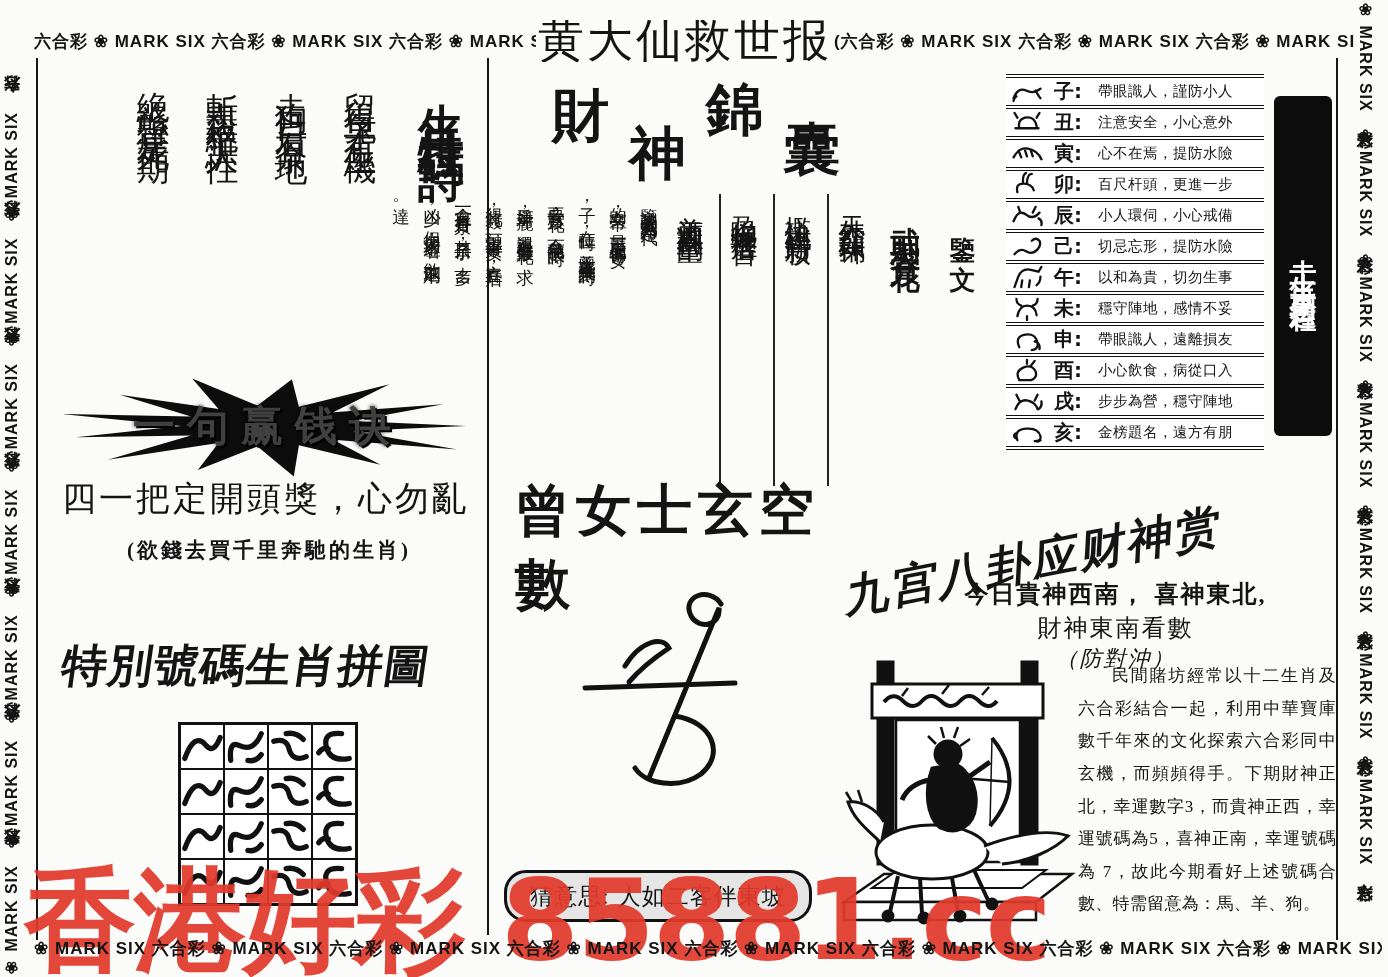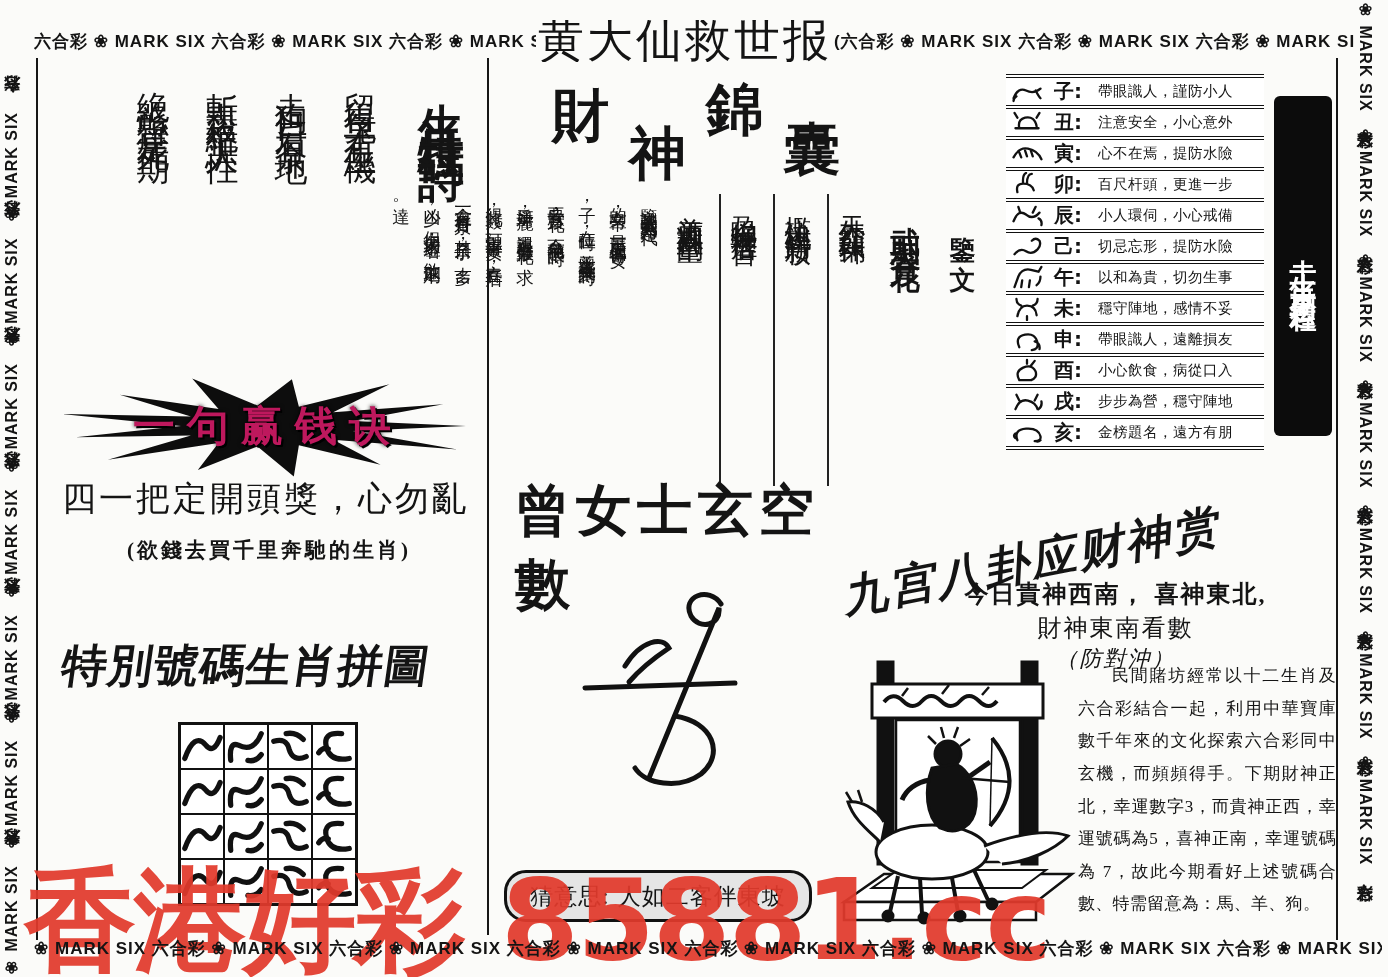--- a/index.html
+++ b/index.html
@@ -18,21 +18,21 @@
   .b-side span{display:block;writing-mode:vertical-rl;white-space:nowrap;height:977px;overflow:hidden;
                font:bold 16px "Liberation Sans",sans-serif;letter-spacing:1px;}
   .b-side.left span{transform:rotate(180deg);}
   .vline{position:absolute;width:2px;background:#161616;z-index:1;}
   
   .poem{position:absolute;left:70px;top:66px;width:402px;height:322px;writing-mode:vertical-rl;}
   .poem-title{font-size:46px;font-weight:bold;letter-spacing:13px;margin-left:28px;}
   .poem-line{font-size:33px;letter-spacing:10px;margin-left:24px;}
   .burst{position:absolute;left:64px;top:374px;width:408px;height:104px;}
   .burst svg{position:absolute;inset:0;}
-  .burst-text{position:absolute;inset:0;display:flex;align-items:center;justify-content:center;color:#be185d;
+  .burst-text{position:absolute;inset:0;display:flex;align-items:center;justify-content:center;color:#404040;
               font-size:42px;font-weight:bold;letter-spacing:12px;font-family:"DejaVu Sans",sans-serif;
               text-shadow:0 0 4px #000,2px 2px 0 #000;}
   .tips{position:absolute;left:62px;top:476px;width:414px;}
   .tip-line{font-size:34px;letter-spacing:3px;height:54px;}
   .tip-note{font-size:21px;text-align:center;letter-spacing:3px;margin-top:6px;font-weight:bold;}
   .puzzle-title{position:absolute;left:62px;top:636px;width:414px;font-size:45px;font-weight:bold;
                 transform:skewX(-8deg);letter-spacing:1px;font-family:"DejaVu Sans",sans-serif;}
   .pgrid{position:absolute;left:178px;top:722px;width:176px;height:180px;display:grid;
          grid-template-columns:repeat(4,1fr);grid-template-rows:repeat(4,1fr);border:2px solid #111;background:#fff;}
   .pgrid .cell{border:1px solid #111;display:flex;align-items:center;justify-content:center;overflow:hidden;}

